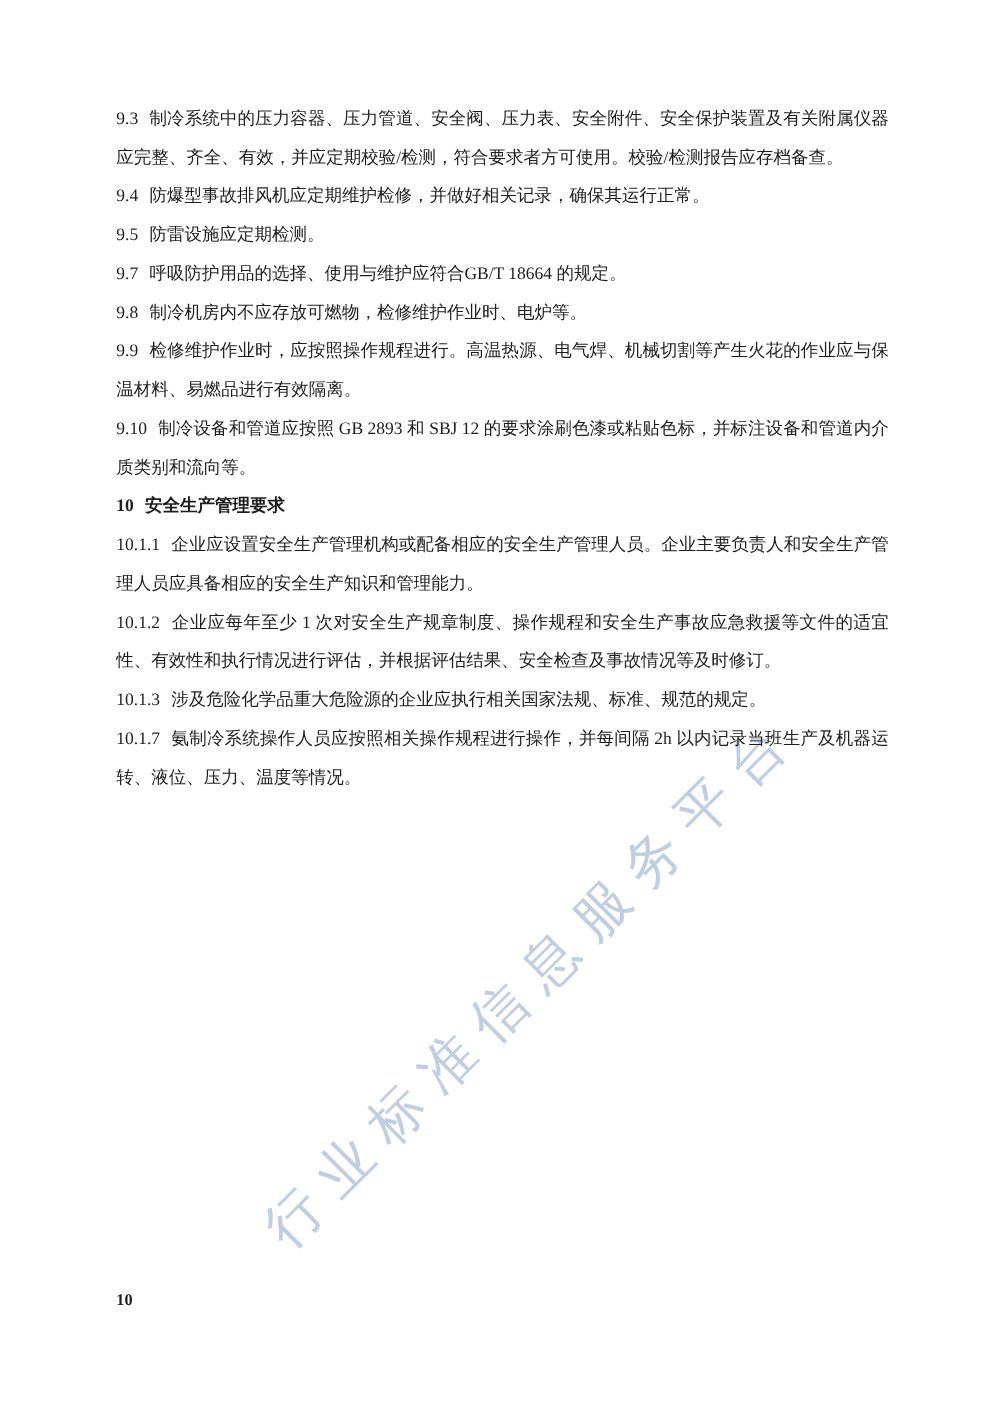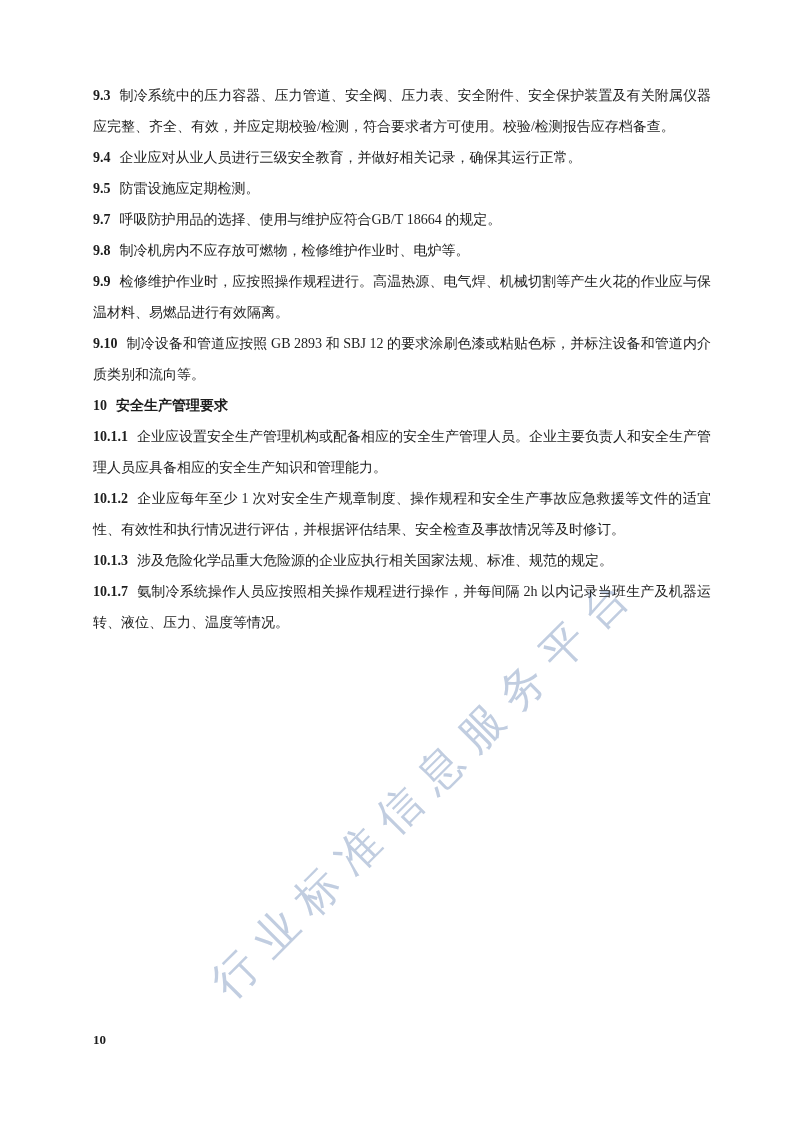--- a/index.html
+++ b/index.html
@@ -40,21 +40,21 @@
     width: 618px;
     z-index: 1;
   }
   .content p {
     font-size: 14px;
     line-height: 31px;
     text-align: justify;
     color: #1d1d1d;
   }
   .num {
-    font-weight: bold;
+    font-weight: normal;
     margin-right: 9px;
     white-space: nowrap;
   }
   .heading .num, .heading .txt,
   .subheading .num, .subheading .txt {
     font-weight: bold;
   }
   .page-number {
     position: absolute;
     left: 93px;
@@ -67,21 +67,21 @@
 </style>
 </head>
 <body>
 
 <div class="page">
 
   <div class="watermark">行业标准信息服务平台</div>
 
   <main class="content">
     <p class="clause"><span class="num">9.3</span><span class="txt">制冷系统中的压力容器、压力管道、安全阀、压力表、安全附件、安全保护装置及有关附属仪器应完整、齐全、有效，并应定期校验/检测，符合要求者方可使用。校验/检测报告应存档备查。</span></p>
-    <p class="clause"><span class="num">9.4</span><span class="txt">企业应对从业人员进行三级安全教育，并做好相关记录，确保其运行正常。</span></p>
+    <p class="clause"><span class="num">9.4</span><span class="txt">防爆型事故排风机应定期维护检修，并做好相关记录，确保其运行正常。</span></p>
     <p class="clause"><span class="num">9.5</span><span class="txt">防雷设施应定期检测。</span></p>
     <p class="clause"><span class="num">9.7</span><span class="txt">呼吸防护用品的选择、使用与维护应符合GB/T 18664 的规定。</span></p>
     <p class="clause"><span class="num">9.8</span><span class="txt">制冷机房内不应存放可燃物，检修维护作业时、电炉等。</span></p>
     <p class="clause"><span class="num">9.9</span><span class="txt">检修维护作业时，应按照操作规程进行。高温热源、电气焊、机械切割等产生火花的作业应与保温材料、易燃品进行有效隔离。</span></p>
     <p class="clause"><span class="num">9.10</span><span class="txt">制冷设备和管道应按照 GB 2893 和 SBJ 12 的要求涂刷色漆或粘贴色标，并标注设备和管道内介质类别和流向等。</span></p>
     <p class="heading"><span class="num">10</span><span class="txt">安全生产管理要求</span></p>
     <p class="clause"><span class="num">10.1.1</span><span class="txt">企业应设置安全生产管理机构或配备相应的安全生产管理人员。企业主要负责人和安全生产管理人员应具备相应的安全生产知识和管理能力。</span></p>
     <p class="clause"><span class="num">10.1.2</span><span class="txt">企业应每年至少 1 次对安全生产规章制度、操作规程和安全生产事故应急救援等文件的适宜性、有效性和执行情况进行评估，并根据评估结果、安全检查及事故情况等及时修订。</span></p>
     <p class="clause"><span class="num">10.1.3</span><span class="txt">涉及危险化学品重大危险源的企业应执行相关国家法规、标准、规范的规定。</span></p>
     <p class="clause"><span class="num">10.1.7</span><span class="txt">氨制冷系统操作人员应按照相关操作规程进行操作，并每间隔 2h 以内记录当班生产及机器运转、液位、压力、温度等情况。</span></p>

